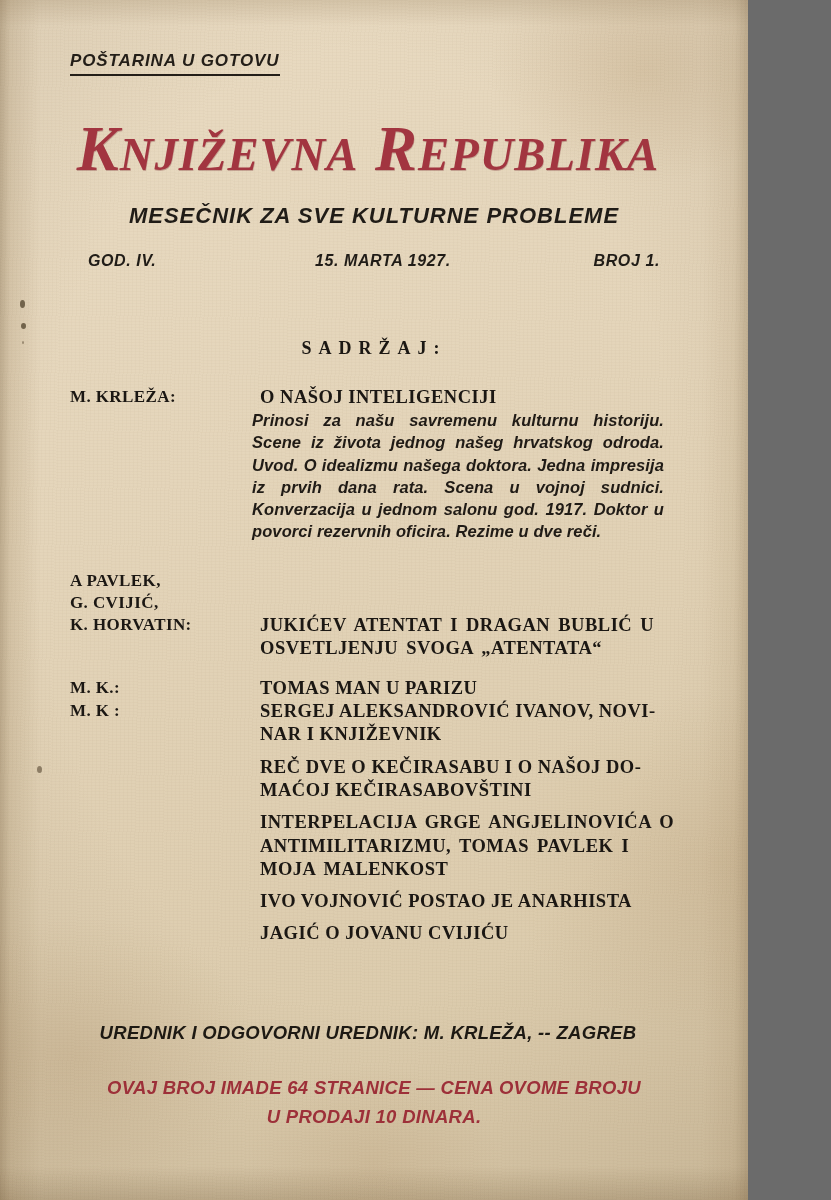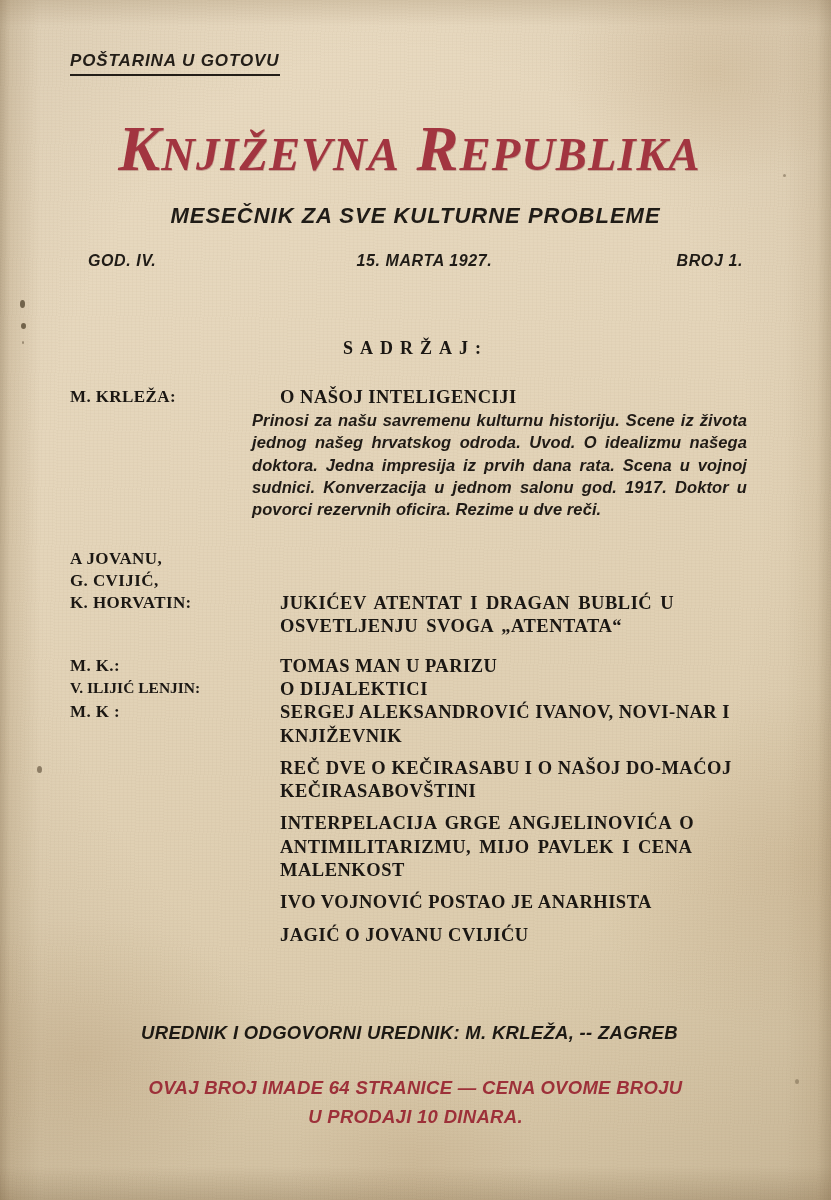--- a/index.html
+++ b/index.html
@@ -3,21 +3,21 @@
 <meta charset="utf-8">
 <style>
   html, body {
     margin: 0;
     padding: 0;
     background: #6b6b6b;
   }
 
   .page {
     position: relative;
-    width: 831px;
+    width: 748px;
     height: 1200px;
     overflow: hidden;
     background-color: #e3d4b8;
     background-image:
       
       radial-gradient(ellipse 220px 160px at 86% 6%, rgba(176,142,98,0.20), rgba(176,142,98,0) 70%),
       radial-gradient(ellipse 260px 200px at 10% 88%, rgba(168,134,92,0.18), rgba(168,134,92,0) 70%),
       radial-gradient(ellipse 180px 140px at 50% 97%, rgba(170,138,96,0.16), rgba(170,138,96,0) 70%),
       radial-gradient(ellipse 300px 240px at 96% 72%, rgba(172,138,94,0.16), rgba(172,138,94,0) 72%),
       
@@ -178,21 +178,20 @@
     letter-spacing: 0px;
   }
   .titlecol {
     flex: 1 1 auto;
     font-family: "Liberation Serif", "DejaVu Serif", serif;
     font-weight: bold;
     font-size: 18.5px;
     letter-spacing: 0.5px;
     line-height: 1.26;
     color: #1b1713;
-    margin-left: 20px;
   }
   .titlecol.w { word-spacing: 3px; }
 
   .desc {
     margin-left: 182px;
     font-family: "Liberation Sans", sans-serif;
     font-style: italic;
     font-weight: bold;
     font-size: 16.5px;
     line-height: 1.34;
@@ -277,21 +276,21 @@
           <div class="author">M. KRLEŽA:</div>
           <div class="titlecol">O NAŠOJ INTELIGENCIJI</div>
         </div>
         <div class="desc">Prinosi za našu savremenu kulturnu historiju. Scene iz života jednog našeg hrvatskog odroda. Uvod. O idealizmu našega doktora. Jedna impresija iz prvih dana rata. Scena u vojnoj sudnici. Konverzacija u jednom salonu god. 1917. Doktor u povorci rezervnih oficira. Rezime u dve reči.</div>
       </div>
 
       <div class="gap-lg"></div>
 
       <div class="entry">
         <div class="row">
-          <div class="author left">A JOVANU,</div>
+          <div class="author left">A PAVLEK,</div>
           <div class="titlecol"></div>
         </div>
         <div class="row">
           <div class="author left">G. CVIJIĆ,</div>
           <div class="titlecol"></div>
         </div>
         <div class="row">
           <div class="author left">K. HORVATIN:</div>
           <div class="titlecol w">JUKIĆEV ATENTAT I DRAGAN BUBLIĆ U OSVETLJENJU SVOGA „ATENTATA“</div>
         </div>
@@ -299,26 +298,20 @@
 
       <div class="gap-md"></div>
 
       <div class="entry">
         <div class="row">
           <div class="author">M. K.:</div>
           <div class="titlecol">TOMAS MAN U PARIZU</div>
         </div>
       </div>
 
-      <div class="entry">
-        <div class="row">
-          <div class="author cond">V. ILIJIĆ LENJIN:</div>
-          <div class="titlecol">O DIJALEKTICI</div>
-        </div>
-      </div>
 
       <div class="entry">
         <div class="row">
           <div class="author">M. K :</div>
           <div class="titlecol">SERGEJ ALEKSANDROVIĆ IVANOV, NOVI-NAR I KNJIŽEVNIK</div>
         </div>
       </div>
 
       <div class="gap-sm"></div>
 
@@ -327,21 +320,21 @@
           <div class="author"></div>
           <div class="titlecol">REČ DVE O KEČIRASABU I O NAŠOJ DO-MAĆOJ KEČIRASABOVŠTINI</div>
         </div>
       </div>
 
       <div class="gap-sm"></div>
 
       <div class="entry">
         <div class="row">
           <div class="author"></div>
-          <div class="titlecol w">INTERPELACIJA GRGE ANGJELINOVIĆA O ANTIMILITARIZMU, MIJO PAVLEK I CENA MALENKOST</div>
+          <div class="titlecol w">INTERPELACIJA GRGE ANGJELINOVIĆA O ANTIMILITARIZMU, TOMAS PAVLEK I MOJA MALENKOST</div>
         </div>
       </div>
 
       <div class="gap-sm"></div>
 
       <div class="entry">
         <div class="row">
           <div class="author"></div>
           <div class="titlecol">IVO VOJNOVIĆ POSTAO JE ANARHISTA</div>
         </div>

